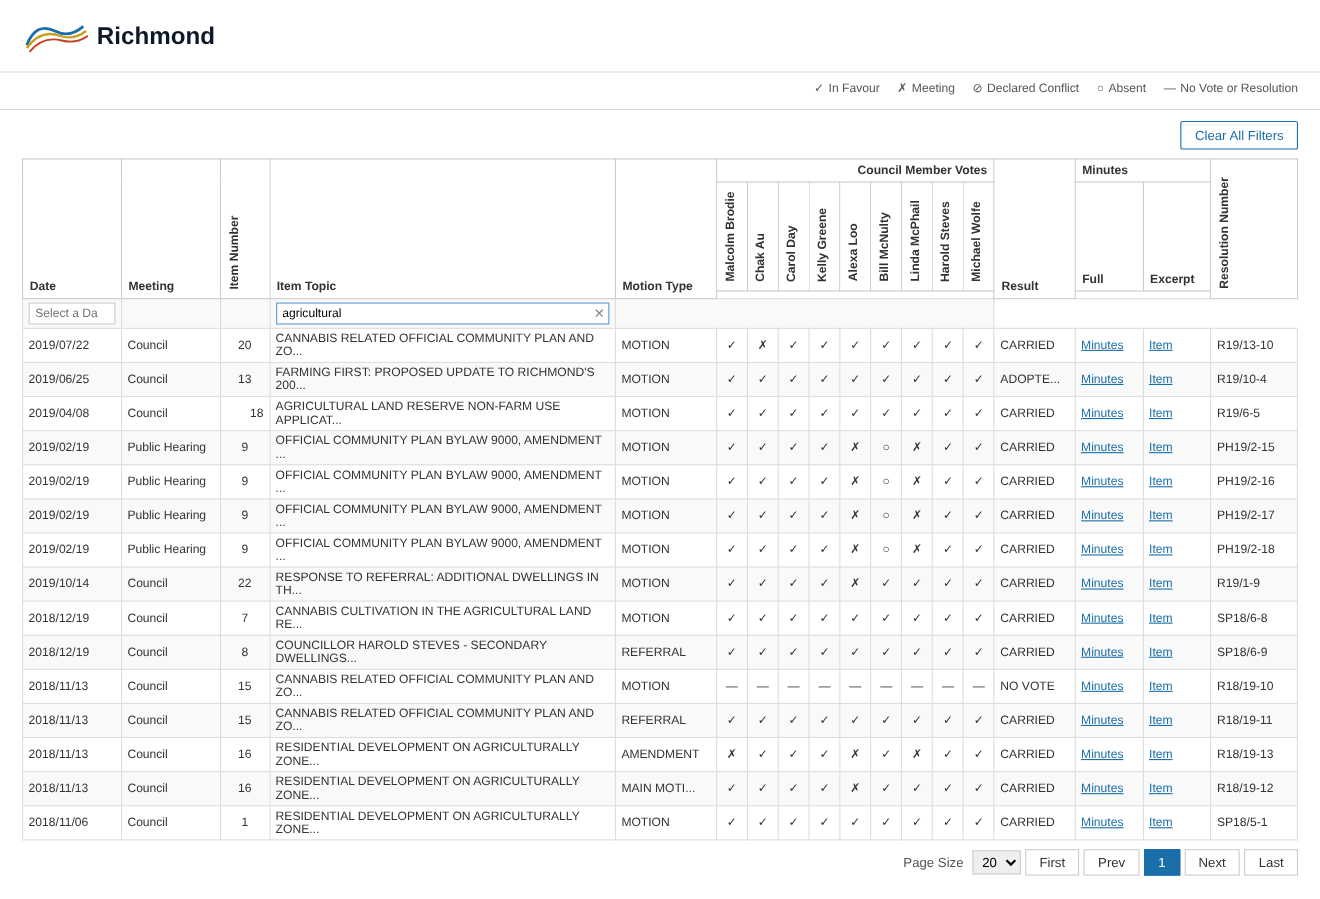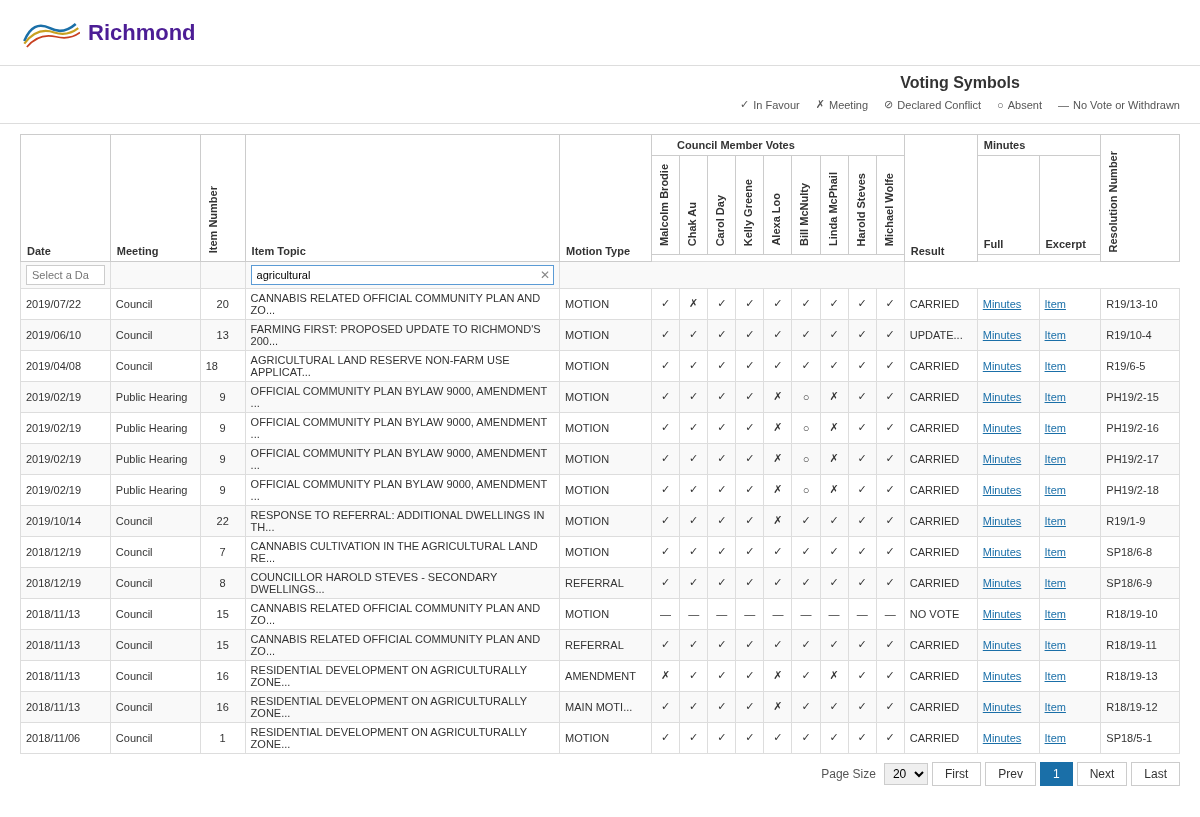--- a/index.html
+++ b/index.html
@@ -1,20 +1,20 @@
 <!DOCTYPE html>
 <html><head>
   <meta charset="utf-8">
   <style>
     * { box-sizing: border-box; margin: 0; padding: 0; }
     body { font-family: Arial, sans-serif; font-size: 12px; background: #fff; color: #333; }
     
     .header { padding: 10px 20px; display: flex; align-items: center; border-bottom: 1px solid #ddd; }
     .logo-area { display: flex; align-items: center; margin-right: 40px; }
-    .logo-text { font-size: 22px; font-weight: bold; color: #4c1d95; margin-left: 8px; }
+    .logo-text { font-size: 22px; font-weight: bold; color: #0f172a; margin-left: 8px; }
     
     .logo-svg { width: 60px; height: 45px; }
     
     .page-header { padding: 8px 20px 12px 20px; border-bottom: 1px solid #ddd; display: flex; align-items: flex-start; justify-content: space-between; }
     .page-title-section { }
     .city-label { font-size: 10px; color: #888; letter-spacing: 1px; text-transform: uppercase; margin-bottom: 4px; }
     .page-title { font-size: 20px; color: #222; font-weight: bold; border-left: 4px solid #1a6fa8; padding-left: 10px; }
     
     .voting-symbols { text-align: center; }
     .voting-symbols-title { font-size: 16px; font-weight: bold; margin-bottom: 6px; color: #333; }
@@ -48,21 +48,21 @@
     .clear-topic { position: absolute; right: 4px; cursor: pointer; color: #888; font-size: 12px; }
     
     a.link { color: #1a6fa8; text-decoration: underline; cursor: pointer; }
     
     .pagination-bar { display: flex; align-items: center; justify-content: flex-end; padding: 8px 0; gap: 4px; }
     .page-size-label { font-size: 12px; color: #555; margin-right: 4px; }
     .page-size-select { border: 1px solid #ccc; padding: 2px 4px; font-size: 12px; }
     .page-btn { border: 1px solid #ccc; background: #fff; padding: 4px 12px; font-size: 12px; cursor: pointer; color: #333; }
     .page-btn.active { background: #1a6fa8; color: #fff; border-color: #1a6fa8; }
     
-    .group-header-votes { text-align: left; padding-left: 25px; }
+    .group-header-votes { text-align: right; padding-left: 25px; }
     
     tr:nth-child(even) td { background: #f9f9f9; }
     tr:nth-child(odd) td { background: #fff; }
     
     .rotated-header { position: relative; overflow: hidden; }
     .rotated-text { display: block; transform: rotate(180deg); writing-mode: vertical-rl; text-align: left; white-space: nowrap; font-weight: bold; font-size: 11px; padding: 4px 0; }
   </style>
 </head>
 <body>
 
@@ -75,47 +75,49 @@
       <path d="M8,42 Q22,25 42,30 Q58,34 70,25" stroke="#c84020" stroke-width="2" fill="none"></path>
     </svg>
     <span class="logo-text">Richmond</span>
   </div>
 </div>
 
 <div class="page-header">
   <div class="page-title-section">
   </div>
   <div class="voting-symbols">
-    <div class="voting-symbols-title">Voting Symbols</div>
     <div class="symbols-row">
       <div class="symbol-item">
         <span>✓</span>
         <span>In Favour</span>
       </div>
       <div class="symbol-item">
         <span>✗</span>
         <span>Meeting</span>
       </div>
       <div class="symbol-item">
         <span>⊘</span>
         <span>Declared Conflict</span>
       </div>
       <div class="symbol-item">
         <span>○</span>
         <span>Absent</span>
       </div>
       <div class="symbol-item">
         <span>—</span>
-        <span>No Vote or Withdrawn</span>
+        <span>No Vote or Resolution</span>
       </div>
     </div>
   </div>
 </div>
 
 <div class="main-content">
+  <div class="filter-bar">
+    <button class="clear-filters-btn">Clear All Filters</button>
+  </div>
 
   <table>
     <thead>
       <tr>
         <th rowspan="3" class="col-date">Date</th>
         <th rowspan="3" class="col-meeting">Meeting</th>
         <th rowspan="3" class="rotated-header col-item-num">
           <span class="rotated-text">Item Number</span>
         </th>
         <th rowspan="3" class="col-topic">Item Topic</th>
@@ -192,43 +194,43 @@
           <td style="text-align:center">✓</td>
           <td style="text-align:center">✓</td>
           <td style="text-align:center">✓</td>
           <td style="text-align:center">✓</td>
           <td>CARRIED</td>
           <td><a class="link">Minutes</a></td>
           <td><a class="link">Item</a></td>
           <td>R19/13-10</td>
         </tr>
         <tr>
-          <td>2019/06/10</td>
+          <td>2019/06/25</td>
           <td>Council</td>
           <td style="text-align:center">13</td>
           <td>FARMING FIRST: PROPOSED UPDATE TO RICHMOND'S 200...</td>
           <td>MOTION</td>
           <td style="text-align:center">✓</td>
           <td style="text-align:center">✓</td>
           <td style="text-align:center">✓</td>
           <td style="text-align:center">✓</td>
           <td style="text-align:center">✓</td>
           <td style="text-align:center">✓</td>
           <td style="text-align:center">✓</td>
           <td style="text-align:center">✓</td>
           <td style="text-align:center">✓</td>
-          <td>UPDATE...</td>
+          <td>ADOPTE...</td>
           <td><a class="link">Minutes</a></td>
           <td><a class="link">Item</a></td>
           <td>R19/10-4</td>
         </tr>
         <tr>
           <td>2019/04/08</td>
           <td>Council</td>
-          <td style="text-align:left">18</td>
+          <td style="text-align:right">18</td>
           <td>AGRICULTURAL LAND RESERVE NON-FARM USE APPLICAT...</td>
           <td>MOTION</td>
           <td style="text-align:center">✓</td>
           <td style="text-align:center">✓</td>
           <td style="text-align:center">✓</td>
           <td style="text-align:center">✓</td>
           <td style="text-align:center">✓</td>
           <td style="text-align:center">✓</td>
           <td style="text-align:center">✓</td>
           <td style="text-align:center">✓</td>

